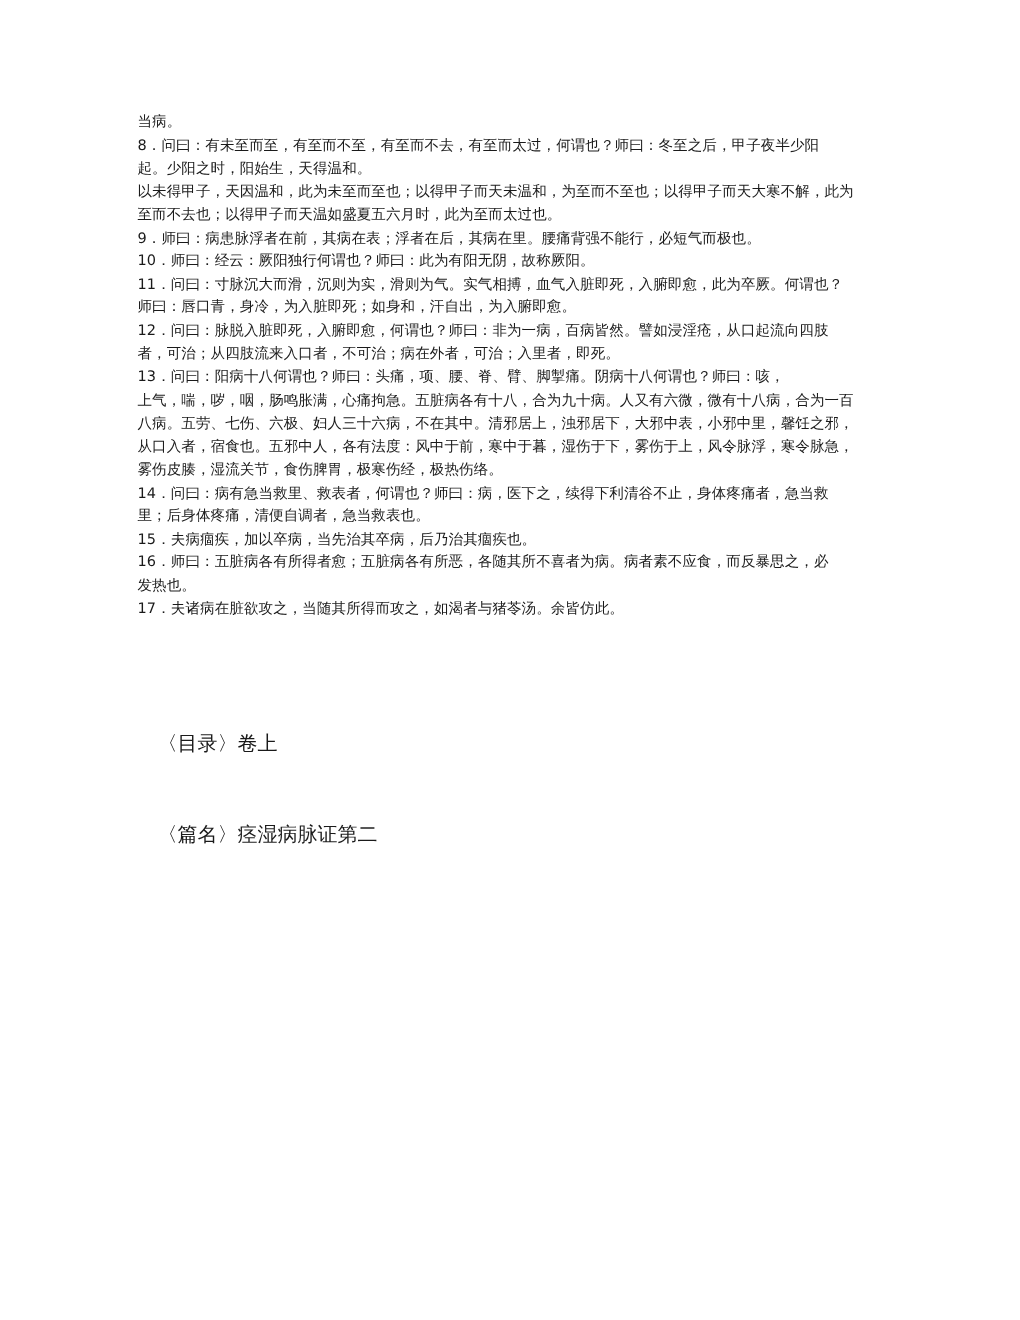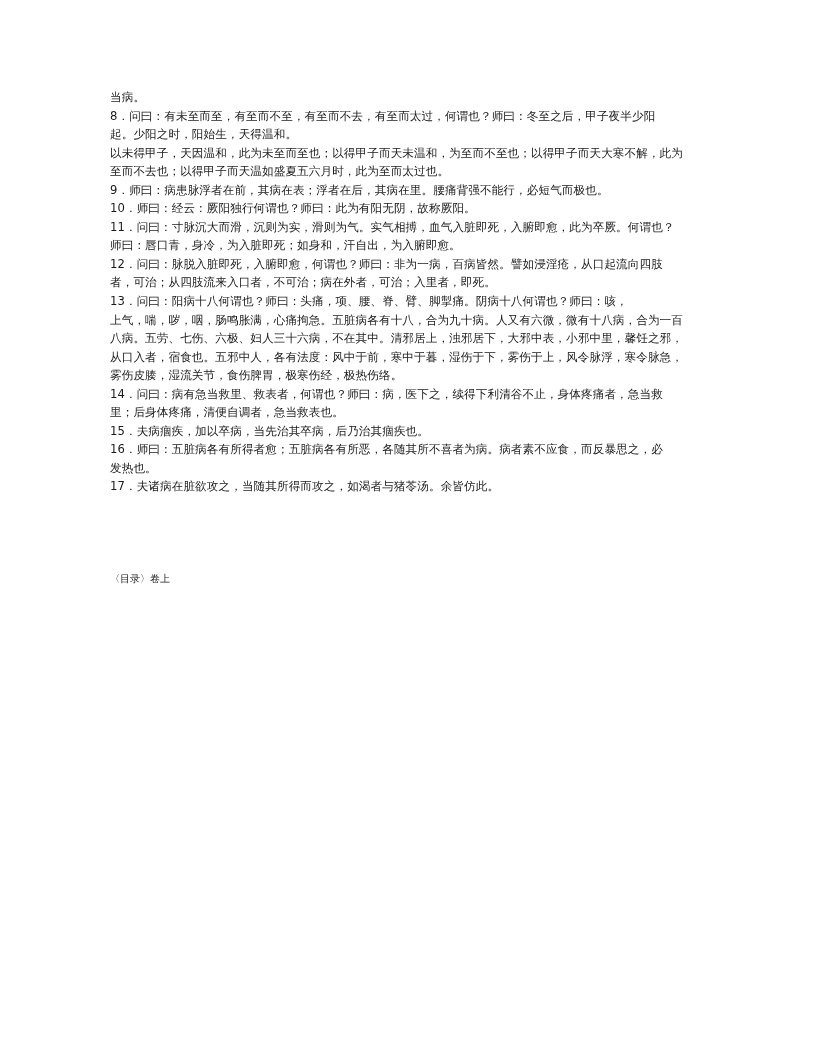--- a/index.html
+++ b/index.html
@@ -32,23 +32,23 @@
     text-align: left;
     margin: 0;
     letter-spacing: 0.1px;
     word-break: break-all;
     white-space: pre-wrap;
   }
   .spacer-lg { height: 74px; }
   .spacer-md { height: 22px; }
   .spacer-sm { height: 20px; }
   .heading {
-    font-size: 10px;
+    font-size: 16px;
     line-height: 18.55px;
-    margin: 0;
+    margin: 16px;
     white-space: pre-wrap;
   }
 </style>
 </head>
 <body>
 
 <div class="page" style="background: rgb(255, 255, 255); color: rgb(26, 26, 26);">
   <div class="content">
 
     <div class="para">当病。
@@ -73,18 +73,19 @@
 16．师曰：五脏病各有所得者愈；五脏病各有所恶，各随其所不喜者为病。病者素不应食，而反暴思之，必
 发热也。
 17．夫诸病在脏欲攻之，当随其所得而攻之，如渴者与猪苓汤。余皆仿此。</div>
 
     <div class="spacer-lg"></div>
 
     <div class="heading">〈目录〉卷上</div>
 
     <div class="spacer-md"></div>
 
+    <div class="heading">〈篇名〉痉湿病脉证第二</div>
 
     <div class="spacer-sm"></div>
 
 
   </div>
 </div>
 
 </body></html>

